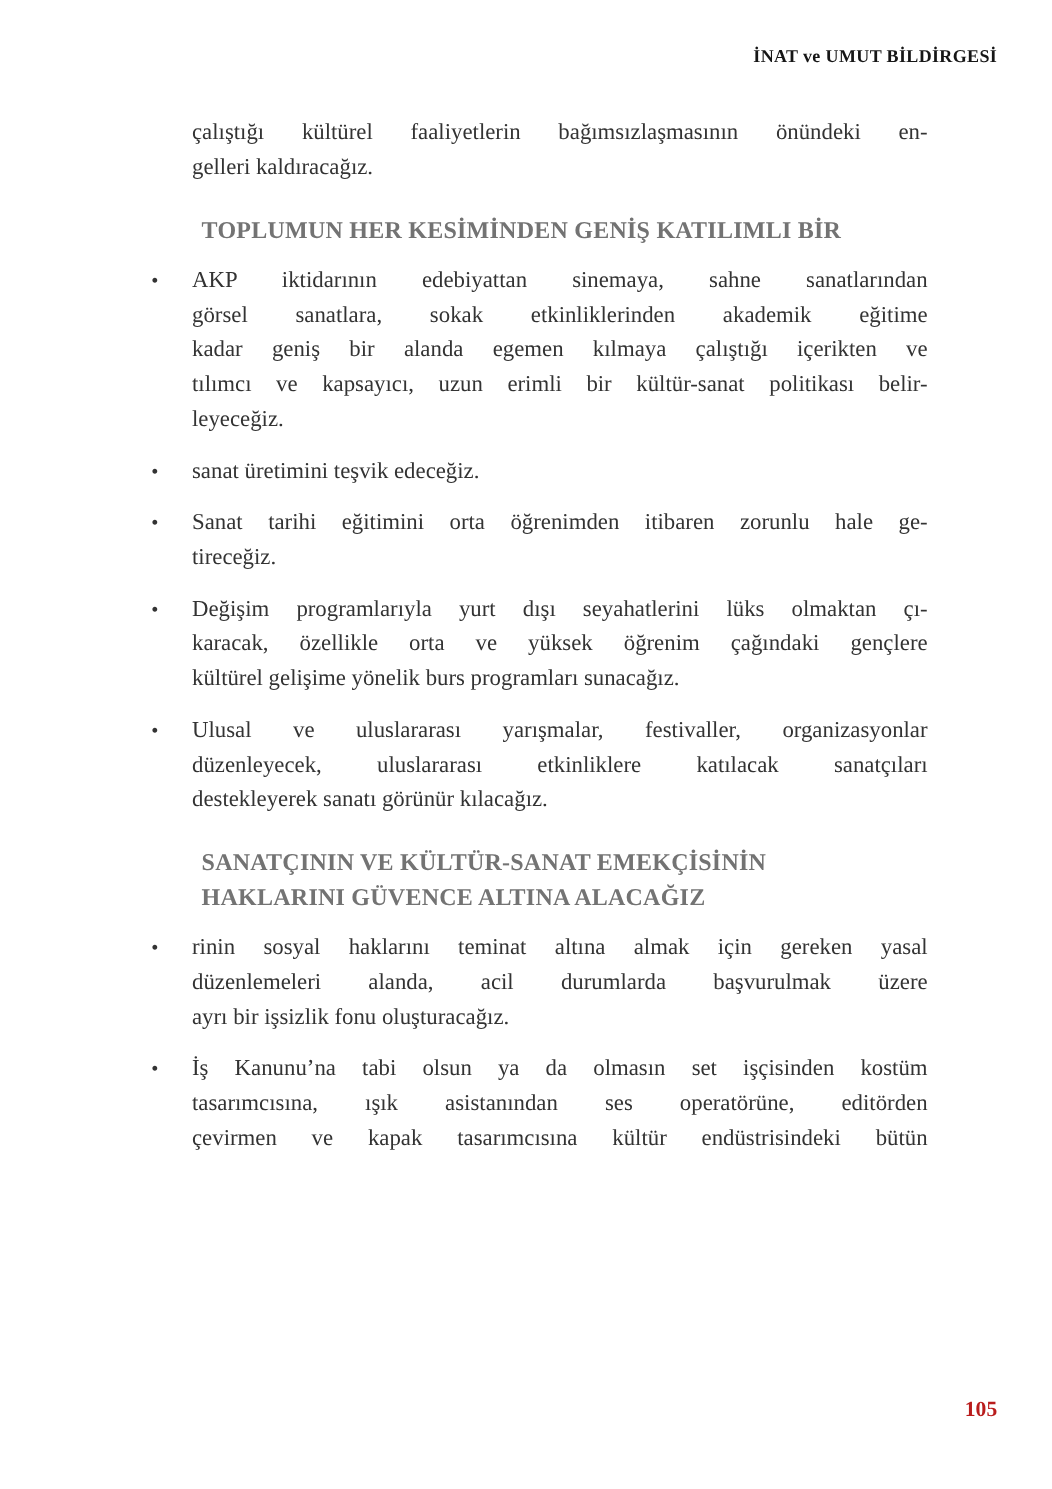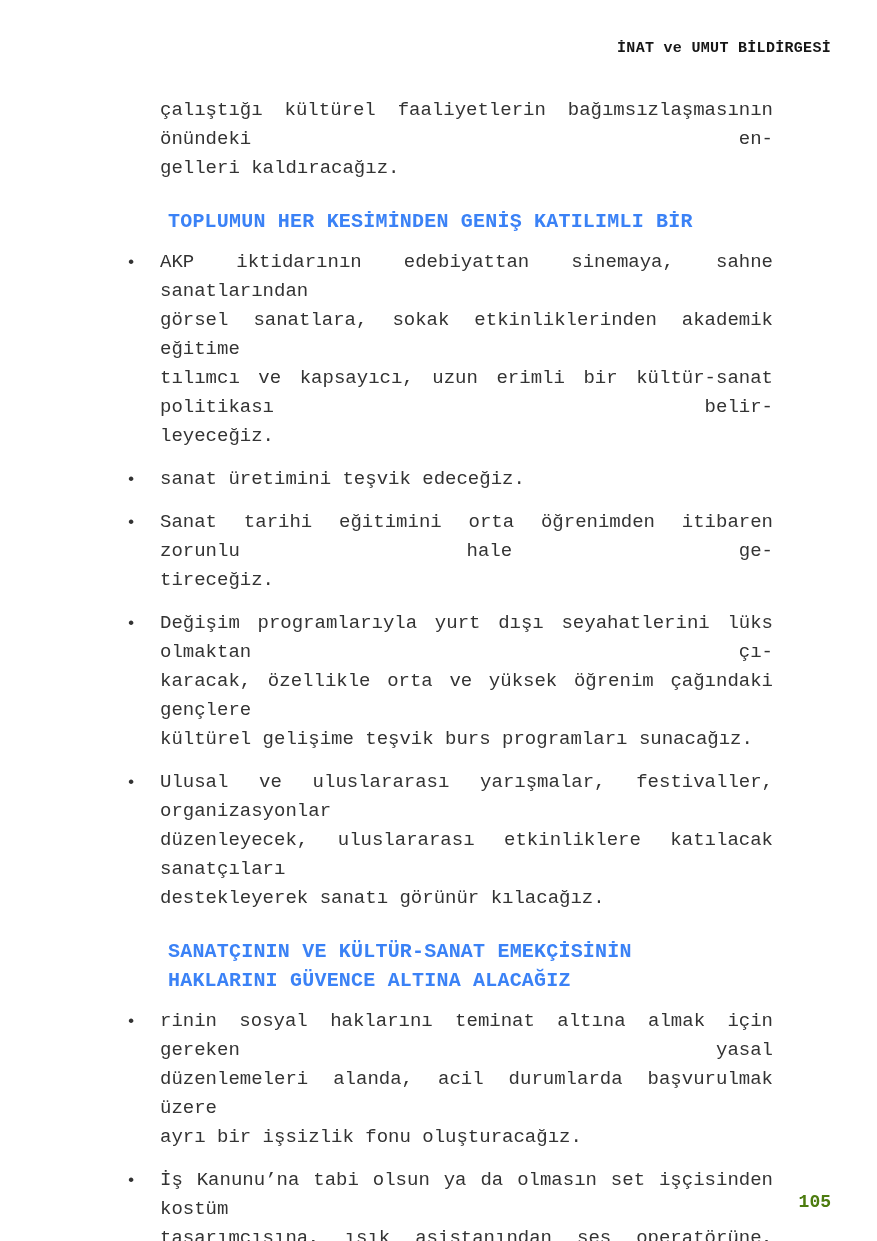--- a/index.html
+++ b/index.html
@@ -2,21 +2,21 @@
 <html><head>
 <meta charset="utf-8">
 <style>
   * { margin: 0; padding: 0; box-sizing: border-box; }
   html, body { background: #ffffff; }
   .page {
     position: relative;
     width: 877px;
     height: 1241px;
     background: #ffffff;
-    font-family: Liberation Mono, monospace;
+    font-family: Liberation Serif, serif;
     color: #333333;
     overflow: hidden;
   }
   .running-header {
     position: absolute;
     top: 40px;
     right: 46px;
     font-size: 15px;
     font-weight: bold;
     letter-spacing: 0.3px;
@@ -40,81 +40,82 @@
     left: -34px;
     top: 0;
     font-size: 17px;
     line-height: 29px;
     color: #333333;
   }
   .heading {
     font-weight: bold;
     font-size: 20px;
     line-height: 29px;
-    color: #3b82f6;
+    color: #737373;
     letter-spacing: 0.2px;
     margin-top: 24px;
     margin-bottom: 12px;
     padding-left: 8px;
   }
   .line {
     text-align: justify;
     text-align-last: justify;
   }
   .line.line-end {
     text-align-last: left;
   }
   .heading .line {
     text-align: left;
     text-align-last: left;
   }
   .page-number {
     position: absolute;
     right: 46px;
-    bottom: 29px;
+    bottom: 56px;
     font-size: 18px;
     font-weight: bold;
-    color: #4d7c0f;
+    color: #b91c1c;
   }
 </style>
 </head>
 <body>
 
 <div class="page">
   <header class="running-header">İNAT ve UMUT BİLDİRGESİ</header>
 
   <main class="body">
       <div class="block paragraph">
         <div class="line">çalıştığı kültürel faaliyetlerin bağımsızlaşmasının önündeki en-</div>
         <div class="line line-end">gelleri kaldıracağız.</div>
       </div>
       <div class="block heading">
         <div class="line">TOPLUMUN HER KESİMİNDEN GENİŞ KATILIMLI BİR</div>
       </div>
       <div class="block bullet">
         <span class="marker">•</span>
         <div class="line">AKP iktidarının edebiyattan sinemaya, sahne sanatlarından</div>
         <div class="line">görsel sanatlara, sokak etkinliklerinden akademik eğitime</div>
+        <div class="line">kadar geniş bir alanda egemen kılmaya çalıştığı içerikten ve</div>
         <div class="line">tılımcı ve kapsayıcı, uzun erimli bir kültür-sanat politikası belir-</div>
         <div class="line line-end">leyeceğiz.</div>
       </div>
       <div class="block bullet">
         <span class="marker">•</span>
         <div class="line line-end">sanat üretimini teşvik edeceğiz.</div>
       </div>
       <div class="block bullet">
         <span class="marker">•</span>
         <div class="line">Sanat tarihi eğitimini orta öğrenimden itibaren zorunlu hale ge-</div>
         <div class="line line-end">tireceğiz.</div>
       </div>
       <div class="block bullet">
         <span class="marker">•</span>
         <div class="line">Değişim programlarıyla yurt dışı seyahatlerini lüks olmaktan çı-</div>
         <div class="line">karacak, özellikle orta ve yüksek öğrenim çağındaki gençlere</div>
-        <div class="line line-end">kültürel gelişime teşvik burs programları sunacağız.</div>
+        <div class="line line-end">kültürel gelişime yönelik burs programları sunacağız.</div>
       </div>
       <div class="block bullet">
         <span class="marker">•</span>
         <div class="line">Ulusal ve uluslararası yarışmalar, festivaller, organizasyonlar</div>
         <div class="line">düzenleyecek, uluslararası etkinliklere katılacak sanatçıları</div>
         <div class="line line-end">destekleyerek sanatı görünür kılacağız.</div>
       </div>
       <div class="block heading">
         <div class="line">SANATÇININ VE KÜLTÜR-SANAT EMEKÇİSİNİN</div>
         <div class="line">HAKLARINI GÜVENCE ALTINA ALACAĞIZ</div>

